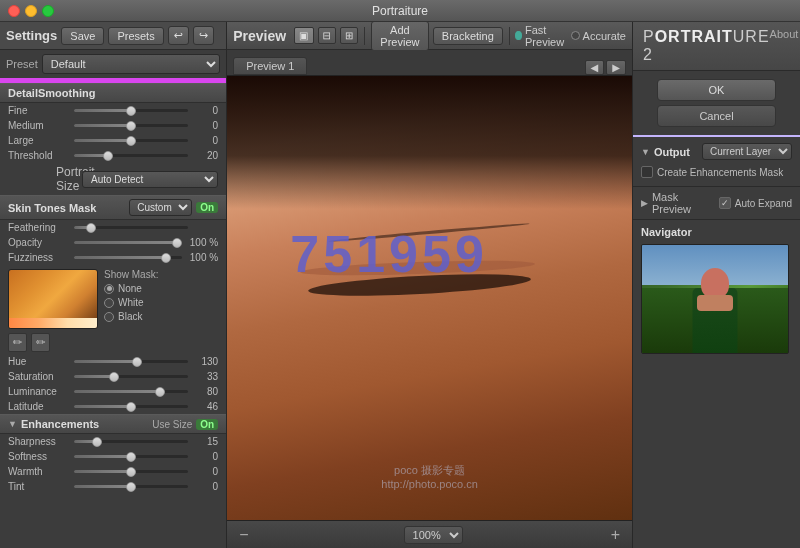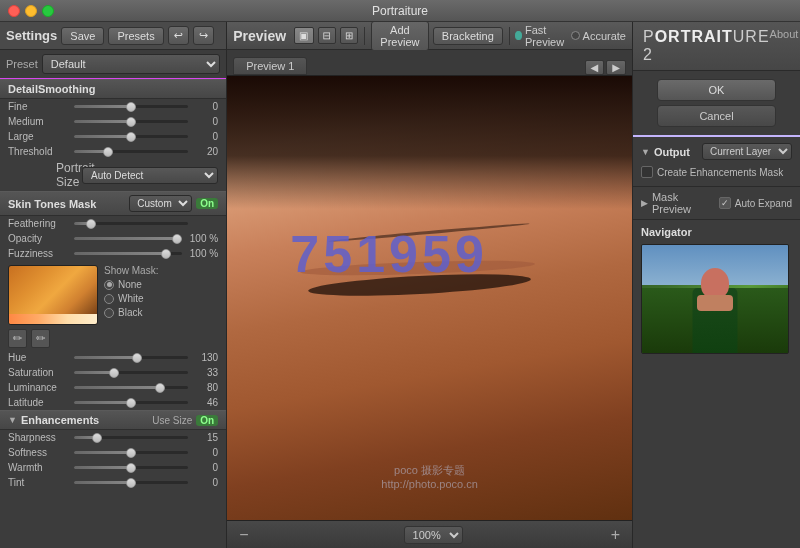--- a/index.html
+++ b/index.html
@@ -86,21 +86,21 @@
       font-size: 11px;
       cursor: pointer;
     }
 
     
     #preset-row {
       display: flex;
       align-items: center;
       padding: 4px 6px;
       background: #3c3c3c;
-      border-bottom: 1px solid #d946ef;
+      border-bottom: 5px solid #d946ef;
       gap: 4px;
     }
     .preset-label { color: #aaa; font-size: 11px; }
     .preset-select {
       flex: 1;
       background: linear-gradient(to bottom, #585858, #484848);
       border: 1px solid #2a2a2a;
       border-radius: 3px;
       color: #ddd;
       padding: 2px 4px;

